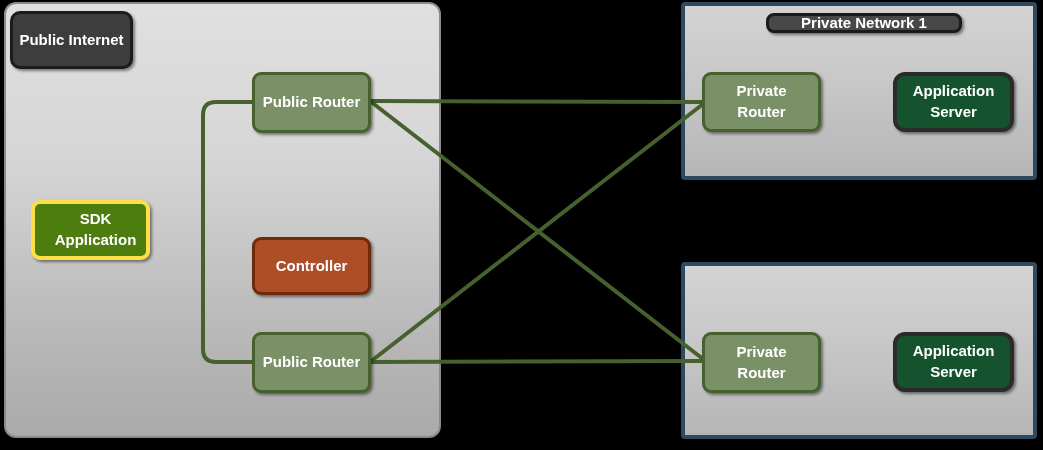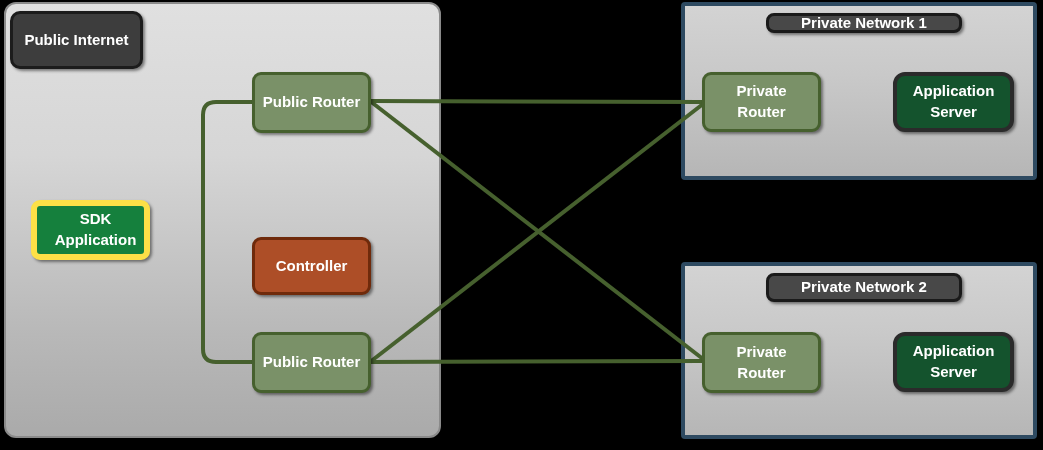--- a/index.html
+++ b/index.html
@@ -63,36 +63,36 @@
     background: #484848;
     border: 3px solid #1a1a1a;
     border-radius: 8px;
     white-space: nowrap;
   }
   .green-node {
     background: #7a9168;
     border: 3px solid #46602e;
   }
   .blue-node {
-    background: #15803d;
-    border: 6px solid #fde047;
+    background: #4d7c0f;
+    border: 4px solid #fde047;
     padding-left: 16px;
   }
   .rust-node {
     background: #ad4e27;
     border: 3px solid #6f2a0b;
   }
   .amber-node {
     background: #14532d;
     border: 4px solid #2b2b2b;
     border-radius: 12px;
   }
 
   
-  .n-public-internet-label { left: 10px;  top: 11px;  width: 133px; height: 58px; }
+  .n-public-internet-label { left: 10px;  top: 11px;  width: 123px; height: 58px; }
   .n-public-router-top     { left: 252px; top: 72px;  width: 119px; height: 61px; }
   .n-sdk-application       { left: 31px;  top: 200px; width: 119px; height: 60px; }
   .n-controller            { left: 252px; top: 202px; width: 119px; height: 58px; margin-top: 35px; }
   .n-public-router-bottom  { left: 252px; top: 332px; width: 119px; height: 61px; }
 
   .n-pn1-title             { left: 766px; top: 13px;  width: 196px; height: 20px; }
   .n-pn1-private-router    { left: 702px; top: 72px;  width: 119px; height: 60px; }
   .n-pn1-app-server        { left: 893px; top: 72px;  width: 121px; height: 60px; }
 
   .n-pn2-title             { left: 766px; top: 273px; width: 196px; height: 29px; }
@@ -157,23 +157,20 @@
   </div>
 
   <div class="node green-node n-pn1-private-router">
     <span>Private Router</span>
   </div>
 
   <div class="node amber-node n-pn1-app-server">
     <span>Application Server</span>
   </div>
 
-  <div class="node net-title n-pn2-title">
-    <span>Private Network 2</span>
-  </div>
 
   <div class="node green-node n-pn2-private-router">
     <span>Private Router</span>
   </div>
 
   <div class="node amber-node n-pn2-app-server">
     <span>Application Server</span>
   </div>
 
 </div>

